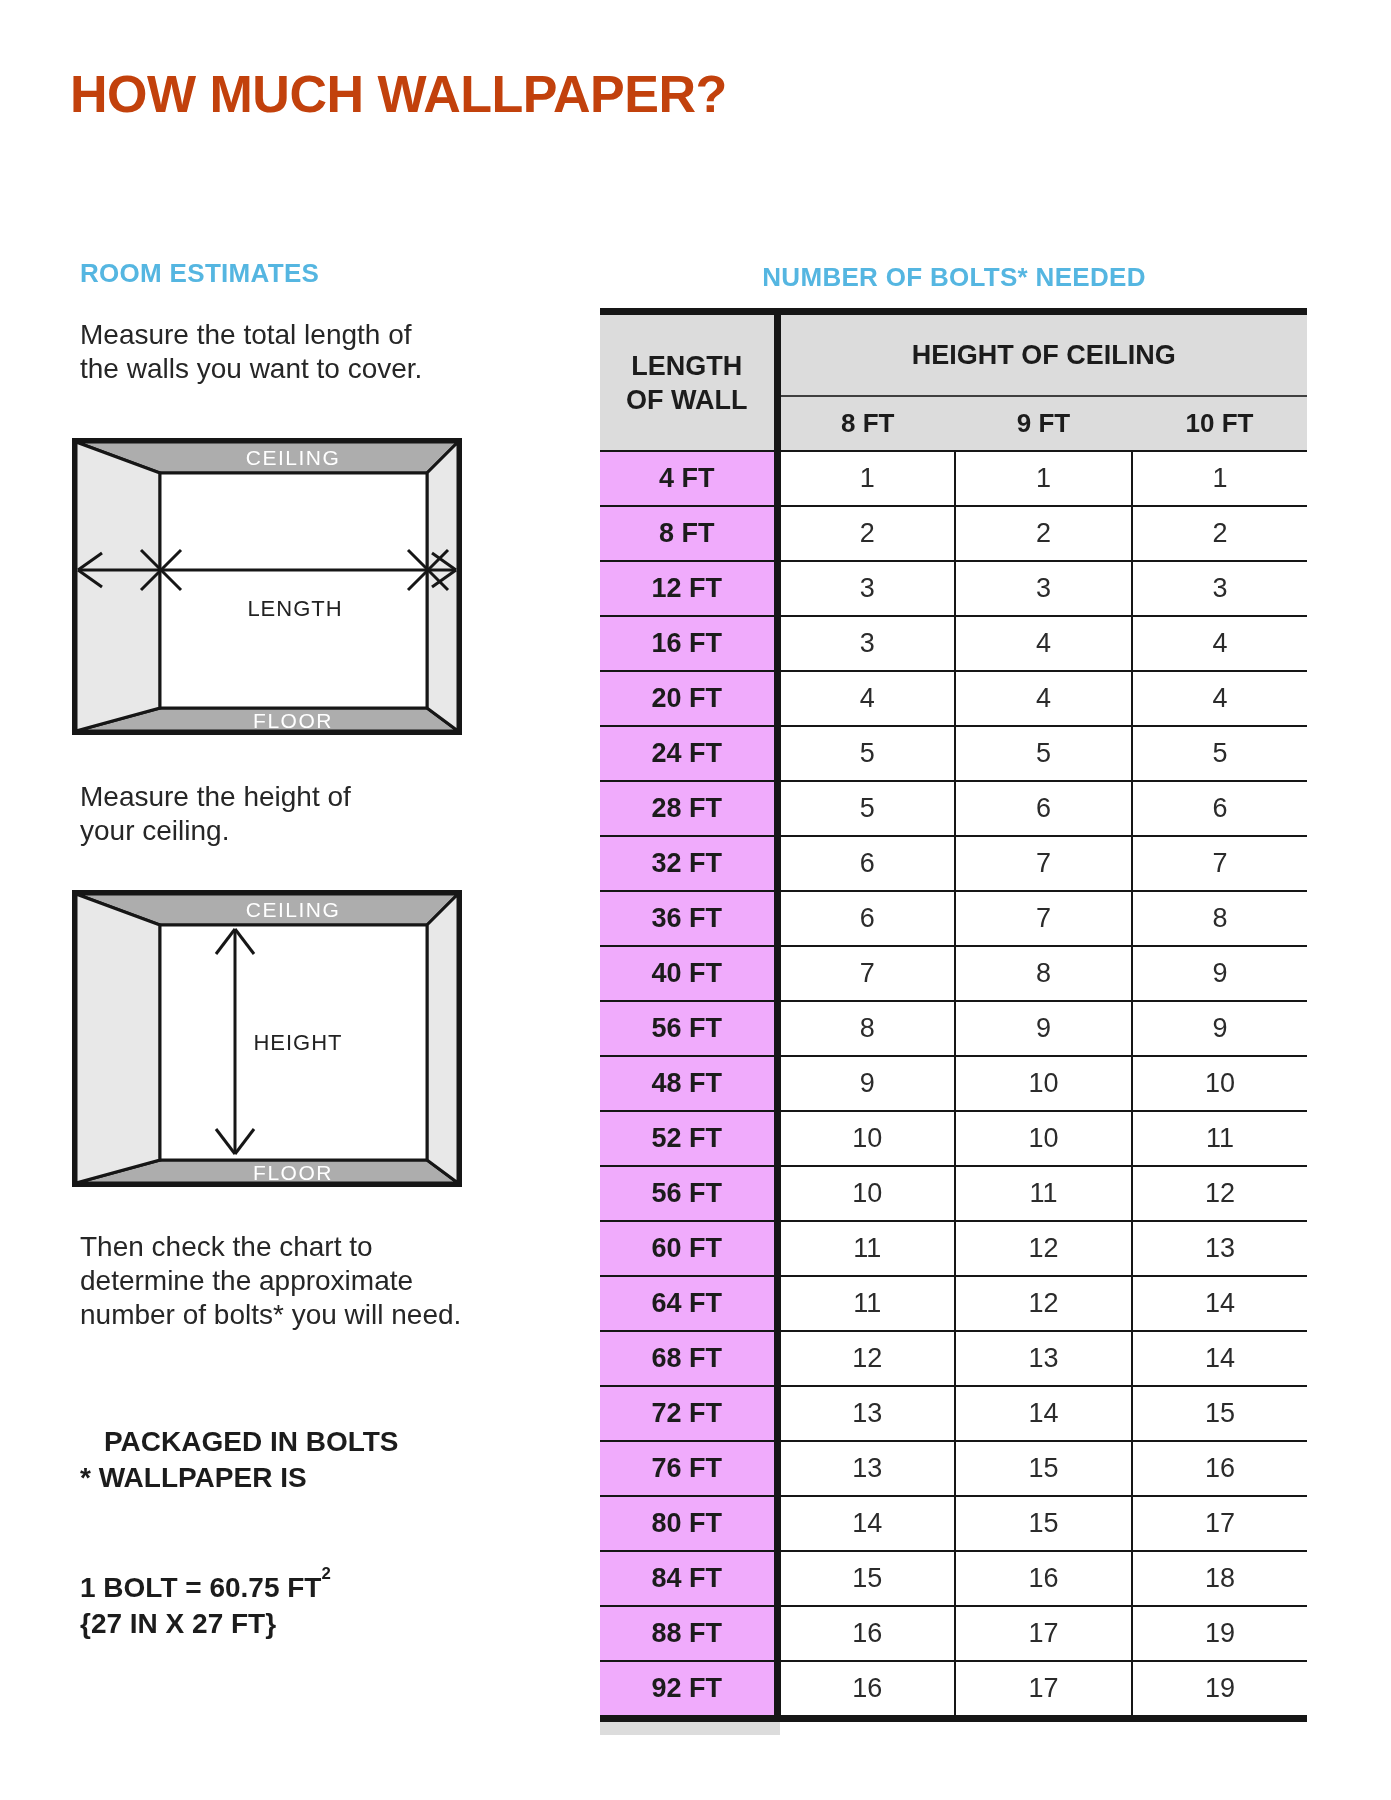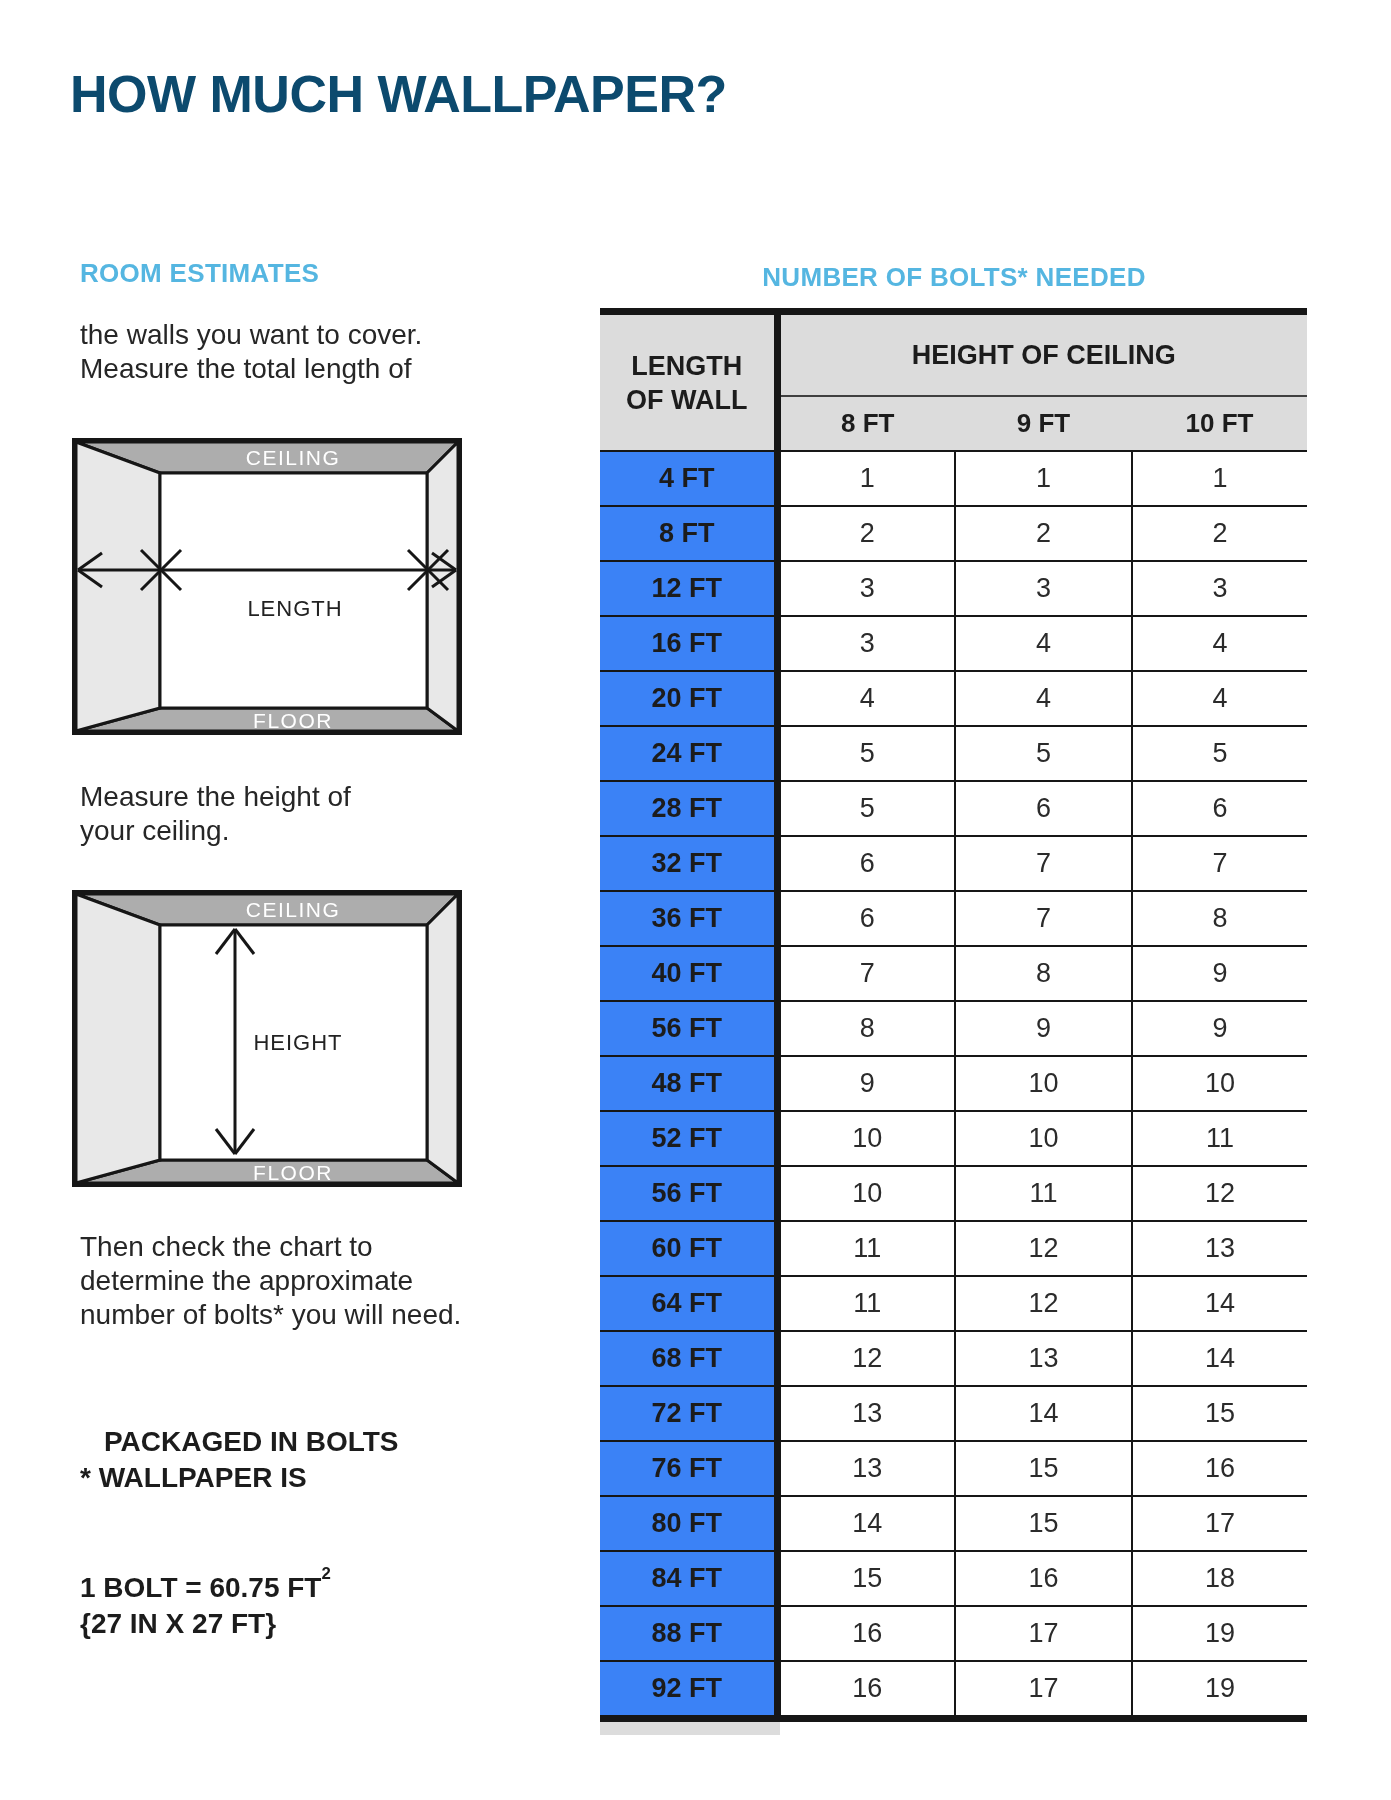--- a/index.html
+++ b/index.html
@@ -4,21 +4,21 @@
 <style>
   html,body { margin:0; padding:0; background:#ffffff; }
   .page {
     position:relative; width:1391px; height:1800px; background:#ffffff;
     font-family:"Liberation Sans","DejaVu Sans",sans-serif; color:#222;
     overflow:hidden;
   }
 
   .title {
     position:absolute; left:70px; top:64px; margin:0;
-    font-size:52px; font-weight:bold; letter-spacing:-0.5px; color:#0c4a6e;
+    font-size:52px; font-weight:bold; letter-spacing:-0.5px; color:#c2410c;
   }
 
   
   .sec-head {
     position:absolute; margin:0; font-size:26px; font-weight:bold;
     letter-spacing:0.3px; color:#55B6E1;
   }
   .body-text {
     position:absolute; margin:0; font-size:28px; line-height:34px; color:#262626;
   }
@@ -64,38 +64,38 @@
   }
   tr.subhead th {
     background:#DCDCDC; height:53px; border-bottom:2px solid #161616;
     font-size:26px; font-weight:bold; color:#1c1c1c;
   }
   tbody td {
     height:53px; border-bottom:2px solid #161616;
     background:#ffffff; font-size:27px; color:#2b2b2b;
   }
   tbody td.len {
-    background:#3b82f6; border-right:7px solid #161616;
+    background:#f0abfc; border-right:7px solid #161616;
     font-weight:bold; font-size:27px; color:#1c1c1c;
   }
   tbody td.v2, tbody td.v3 { border-right:2px solid #161616; }
   .foot-tab { width:180px; height:13px; background:#DCDCDC; }
 </style>
 </head>
 <body>
 
 <div class="page">
 
   <h1 class="title">HOW MUCH WALLPAPER?</h1>
 
   <h2 class="sec-head" style="left:80px; top:258px;">ROOM ESTIMATES</h2>
 
   <p class="body-text" style="left:80px; top:318px;">
+    <span class="line">Measure the total length of</span>
     <span class="line">the walls you want to cover.</span>
-    <span class="line">Measure the total length of</span>
   </p>
 
   <svg class="room" style="left:72px; top:438px;" viewBox="0 0 390 297">
     <polygon points="4,4 386,4 355,35 88,35" fill="#ADADAD" stroke="#161616" stroke-width="3"></polygon>
     <polygon points="4,293 386,293 355,270 88,270" fill="#ADADAD" stroke="#161616" stroke-width="3"></polygon>
     <polygon points="4,4 88,35 88,270 4,293" fill="#E8E8E8" stroke="#161616" stroke-width="3"></polygon>
     <polygon points="386,4 355,35 355,270 386,293" fill="#E8E8E8" stroke="#161616" stroke-width="3"></polygon>
     <rect x="88" y="35" width="267" height="235" fill="#ffffff" stroke="#161616" stroke-width="3"></rect>
     <rect x="2.5" y="2.5" width="385" height="292" fill="none" stroke="#161616" stroke-width="5"></rect>
     <text class="panel-label" x="221" y="27" text-anchor="middle">CEILING</text>

